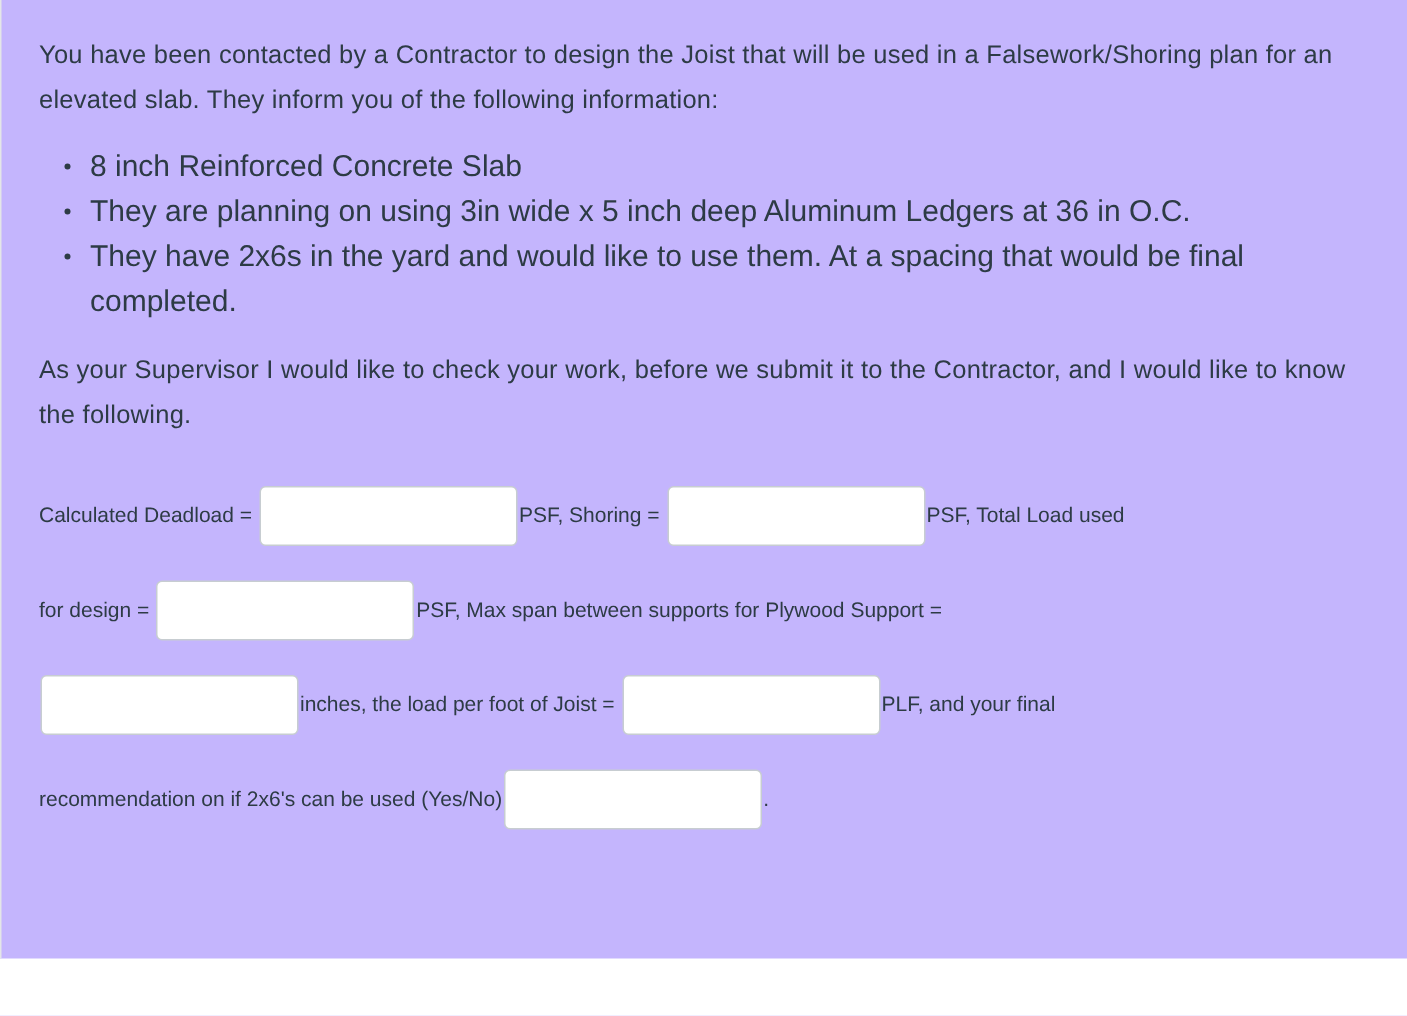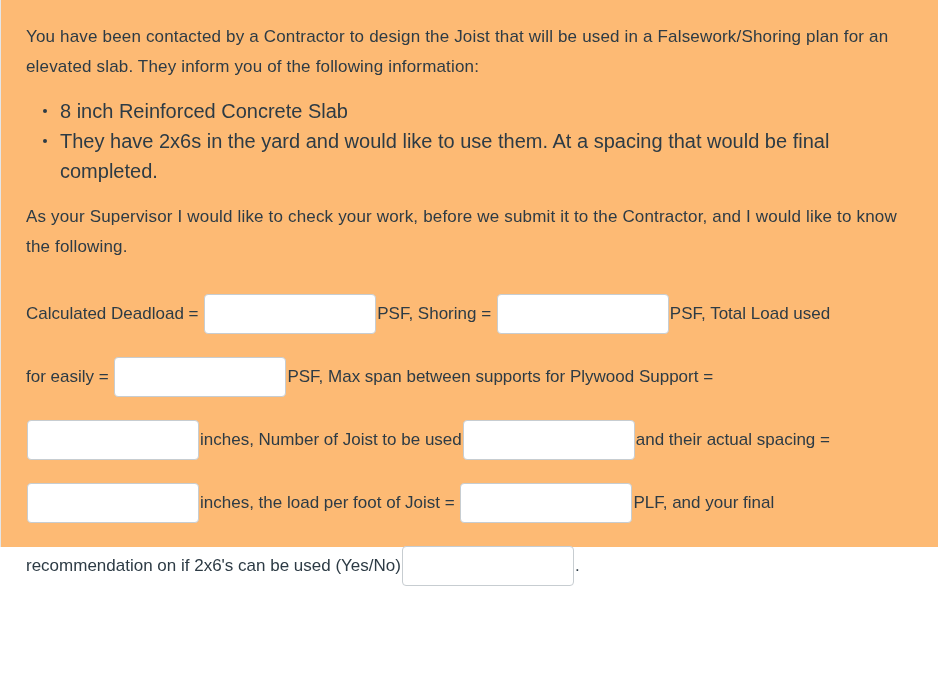--- a/index.html
+++ b/index.html
@@ -12,24 +12,24 @@
     width: 938px;
     height: 677px;
     overflow: hidden;
     font-family: "Liberation Sans", sans-serif;
     color: #2d3b45;
   }
 
   #page {
     position: relative;
     width: 938px;
-    height: 547px;
+    height: 639px;
     box-sizing: border-box;
     border-left: 1px solid #e4e6e8;
-    background: #fdba74;
+    background: #c4b5fd;
   }
 
   .content {
     padding: 22px 26px 0 25px;
   }
 
   p.para {
     margin: 0;
     font-size: 17px;
     line-height: 30px;
@@ -71,21 +71,21 @@
   }
 
   .form-flow {
     font-size: 0;
     line-height: 0;
     margin-top: 4px;
   }
 
   .seg {
     display: inline;
-    font-size: 17px;
+    font-size: 14px;
     line-height: 63px;
     color: #2d3b45;
     white-space: pre;
     vertical-align: middle;
     text-align: center;
   }
 
   input.blank {
     display: inline-block;
     vertical-align: middle;
@@ -111,38 +111,36 @@
 </head>
 <body>
 
 <div id="page">
   <div class="content">
 
     <p class="para intro">You have been contacted by a Contractor to design the Joist that will be used in a Falsework/Shoring plan for an elevated slab.  They inform you of the following information:</p>
 
     <ul class="facts">
       <li>8 inch Reinforced Concrete Slab</li>
+      <li>They are planning on using 3in wide x 5 inch deep Aluminum Ledgers at 36 in O.C.</li>
       <li>They have 2x6s in the yard and would like to use them. At a spacing that would be final completed.</li>
     </ul>
 
     <p class="para supervisor">As your Supervisor I would like to check your work, before we submit it to the Contractor, and I would like to know the following.</p>
 
     <div class="form-flow">
 
       <div class="row">
         <span class="seg">Calculated Deadload = </span><input class="blank" type="text" placeholder="" style=""><span class="seg">PSF, Shoring = </span><input class="blank" type="text" placeholder="" style=""><span class="seg">PSF, Total Load used</span>
       </div>
 
       <div class="row">
-        <span class="seg">for easily = </span><input class="blank" type="text" placeholder="" style=""><span class="seg">PSF, Max span between supports for Plywood Support =</span>
+        <span class="seg">for design = </span><input class="blank" type="text" placeholder="" style=""><span class="seg">PSF, Max span between supports for Plywood Support =</span>
       </div>
 
-      <div class="row">
-        <input class="blank" type="text" placeholder="" style=""><span class="seg">inches, Number of Joist to be used</span><input class="blank" type="text" placeholder="" style=""><span class="seg">and their actual spacing =</span>
-      </div>
 
       <div class="row">
         <input class="blank" type="text" placeholder="" style=""><span class="seg">inches, the load per foot of Joist = </span><input class="blank" type="text" placeholder="" style=""><span class="seg">PLF, and your final</span>
       </div>
 
       <div class="row">
         <span class="seg">recommendation on if 2x6's can be used (Yes/No)</span><input class="blank" type="text" placeholder="" style=""><span class="seg">.</span>
       </div>
 
     </div>

